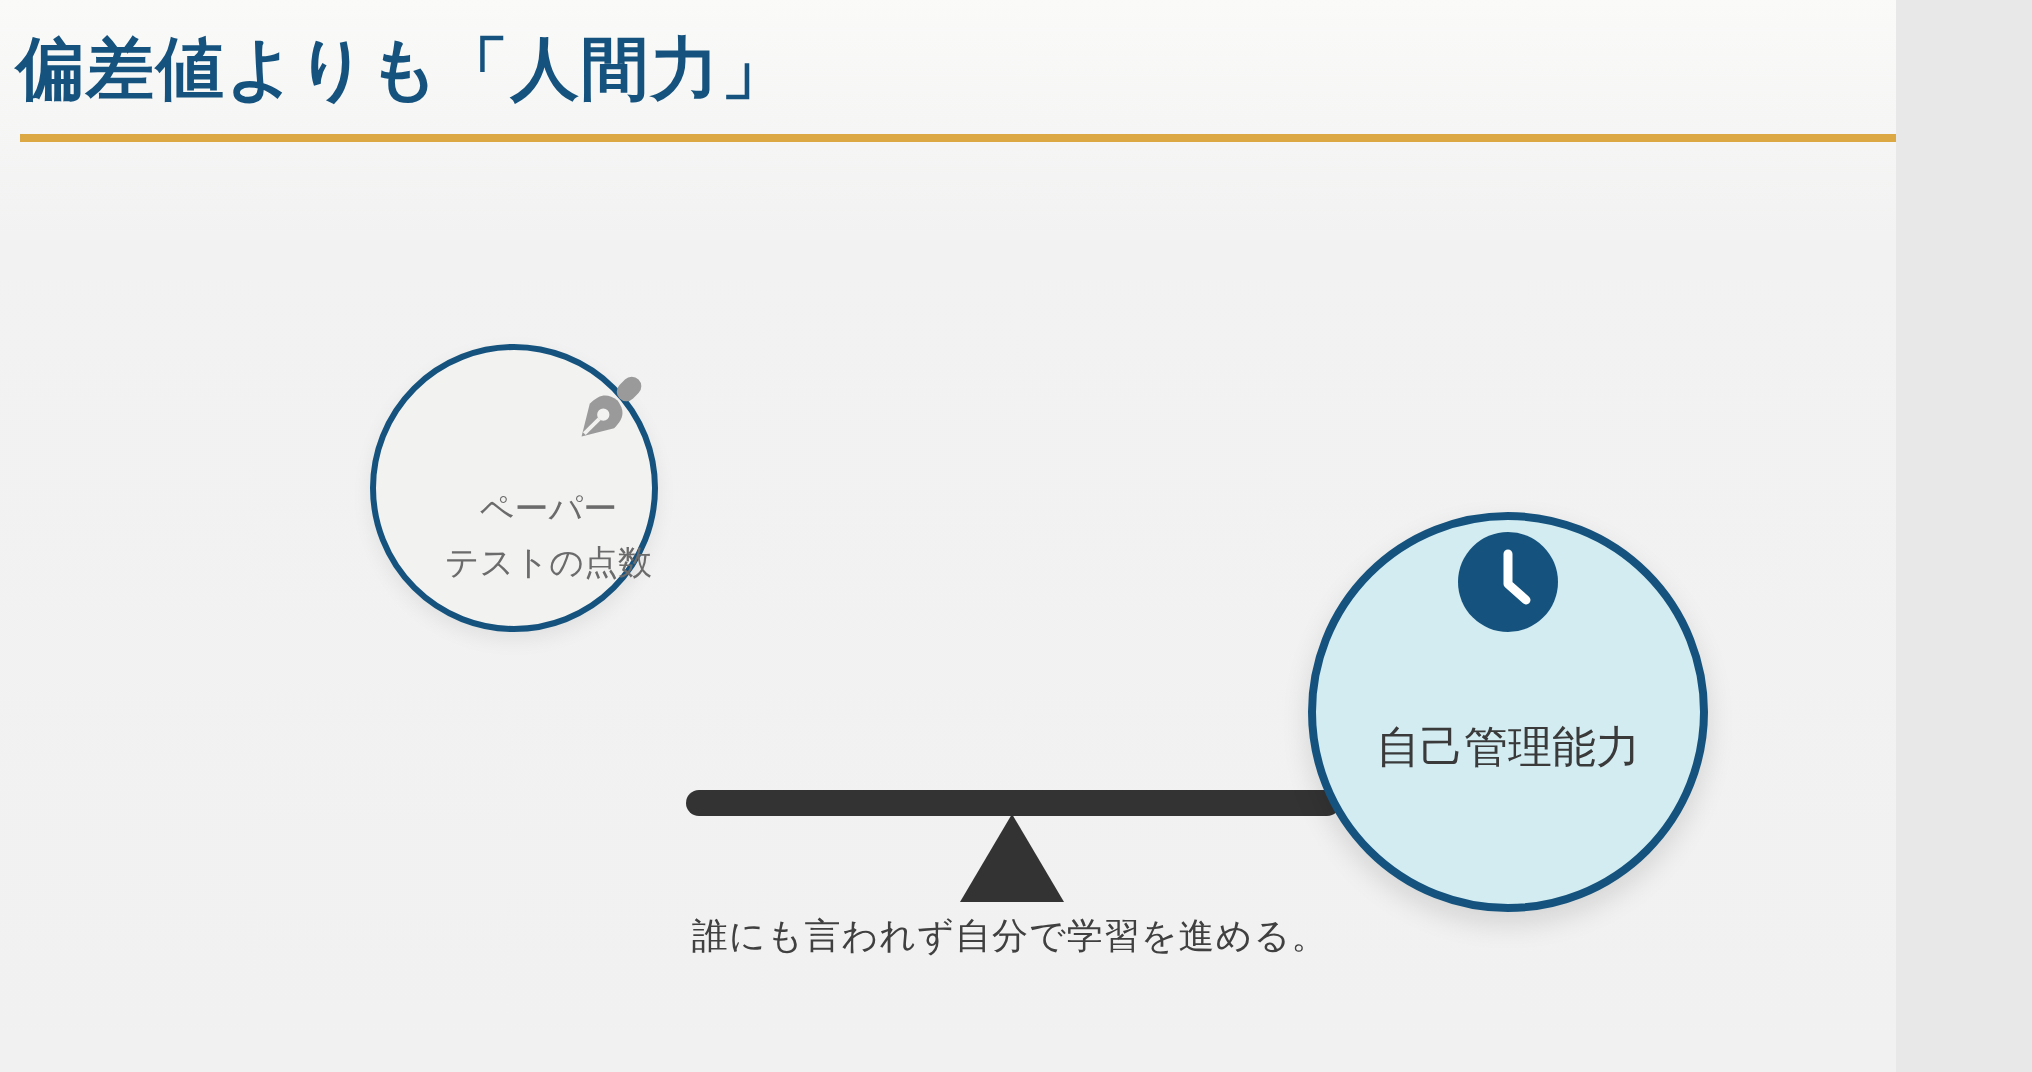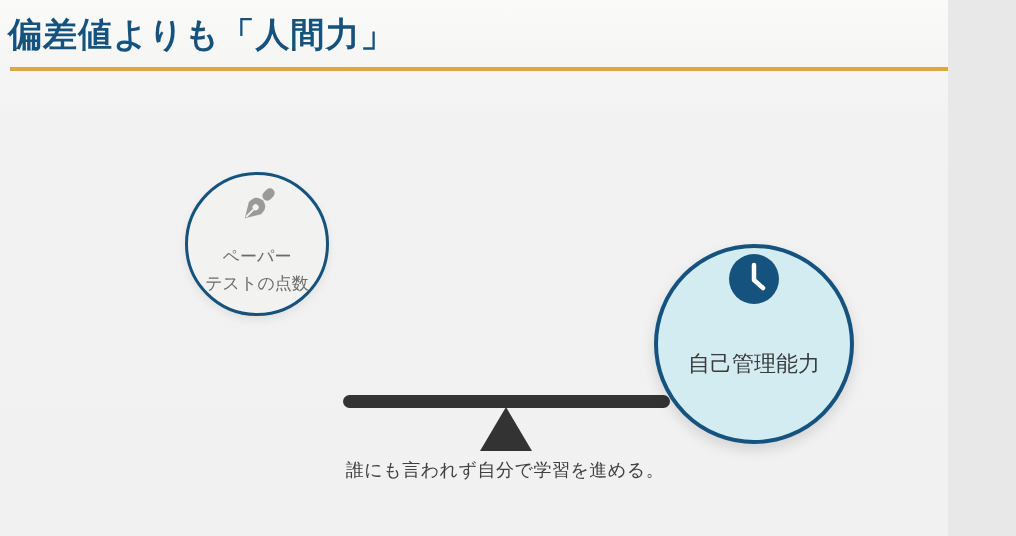--- a/index.html
+++ b/index.html
@@ -7,20 +7,21 @@
     padding: 0;
     background: #e8e8e8;
     font-family: "Liberation Sans", "DejaVu Sans", sans-serif;
   }
   .slide {
     position: relative;
     width: 948px;
     height: 536px;
     overflow: hidden;
     background: linear-gradient(180deg, #fafaf9 0%, #f1f2f1 22%, #f0f1f0 100%);
+    font-family: Liberation Mono, monospace;
   }
 
   
   .page-title {
     position: absolute;
     left: 8px;
     top: 12px;
     margin: 0;
     font-size: 34px;
     font-weight: bold;
@@ -49,40 +50,40 @@
     top: 172px;
     width: 144px;
     height: 144px;
     box-sizing: border-box;
     border: 3px solid #15537E;
     border-radius: 50%;
     background: #F2F2F1;
     box-shadow: 0 4px 10px rgba(0,0,0,0.07);
     display: flex;
     flex-direction: column;
-    align-items: center;
+    align-items: flex-end;
     text-align: center;
   }
   .circle-left .icon-wrap {
     margin-top: 8px;
     width: 46px;
     height: 46px;
   }
   .circle-left .label {
     margin-top: 14px;
     font-size: 17px;
     line-height: 27px;
     color: #6B6B6B;
   }
 
   
   .circle-right {
     position: absolute;
     left: 654px;
-    top: 244px;
+    top: 256px;
     width: 200px;
     height: 200px;
     box-sizing: border-box;
     border: 4px solid #15537E;
     border-radius: 50%;
     background: #D2ECF2;
     box-shadow: 0 6px 14px rgba(0,0,0,0.12);
     display: flex;
     flex-direction: column;
     align-items: center;

